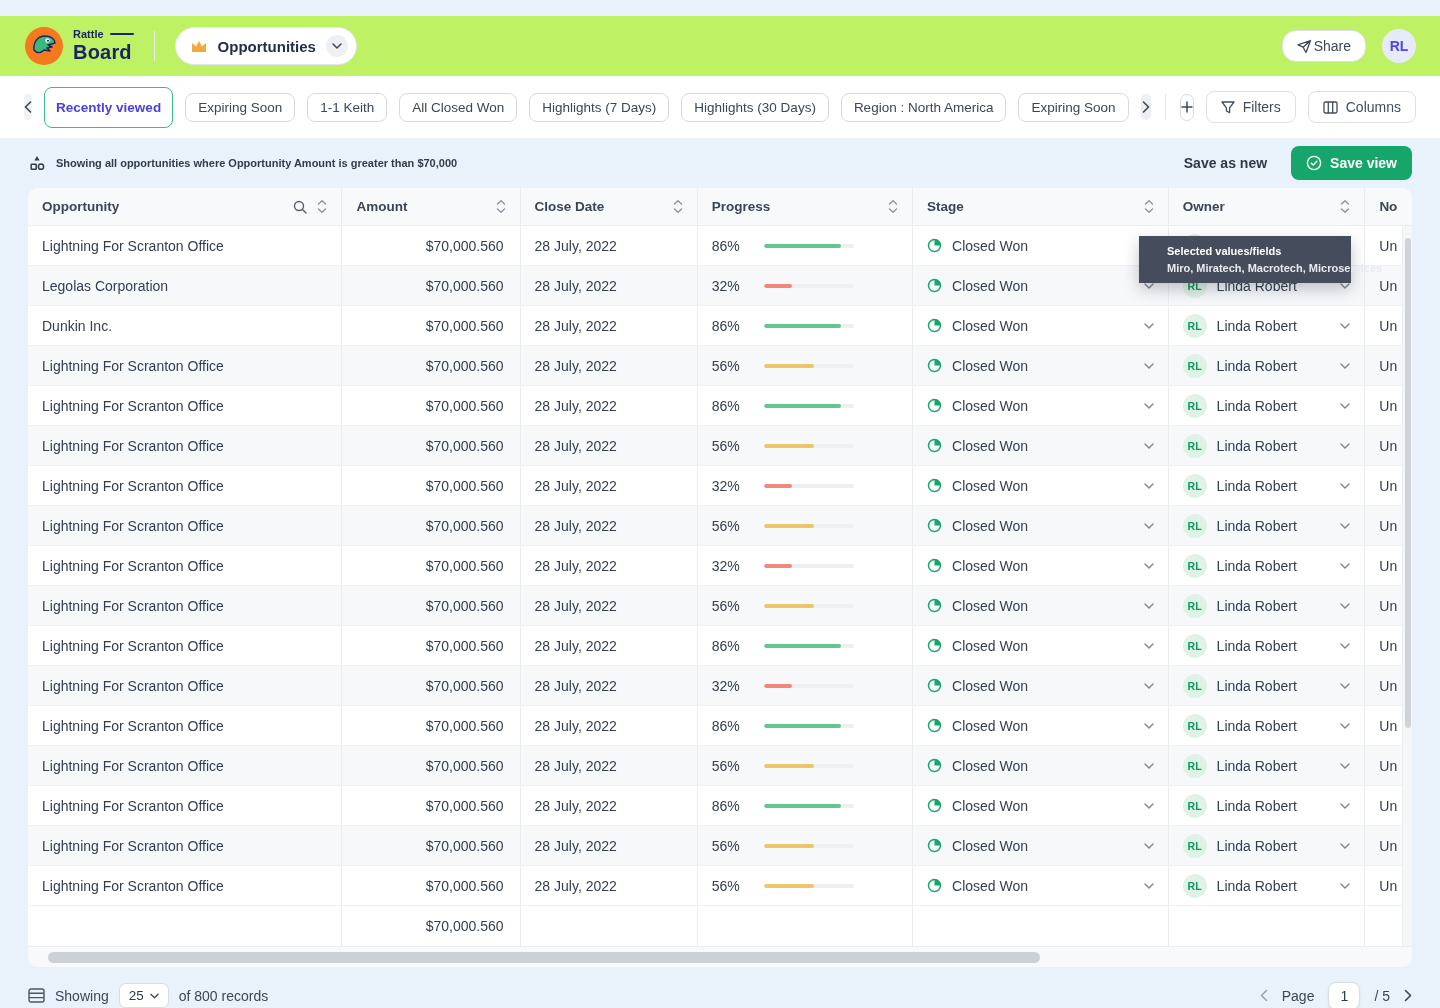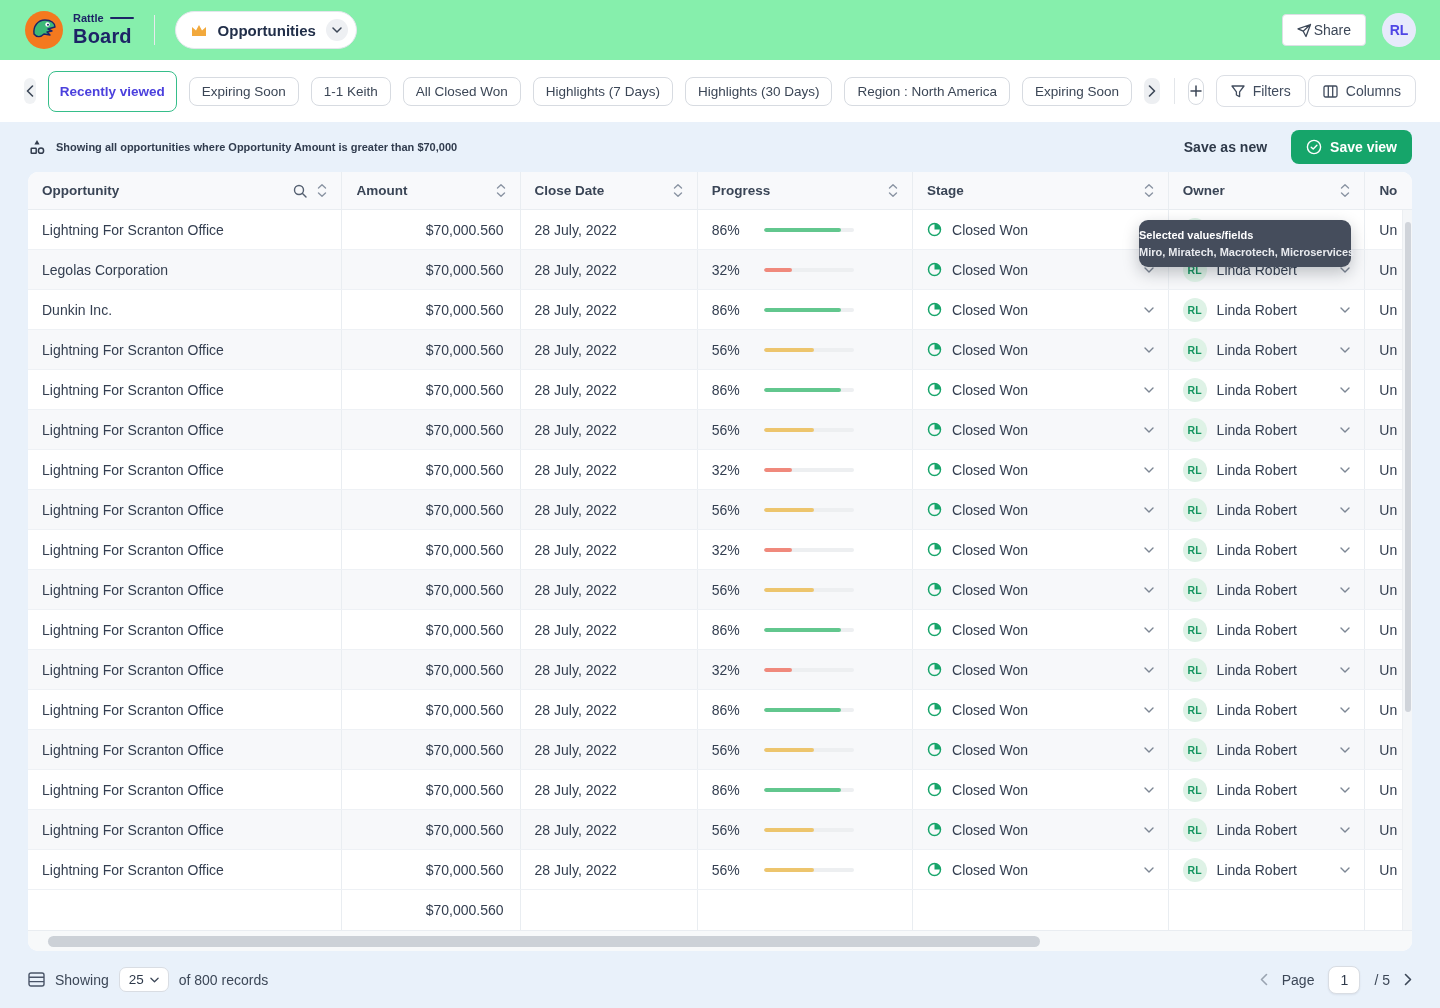--- a/index.html
+++ b/index.html
@@ -1,48 +1,48 @@
 <!DOCTYPE html>
 <html><head>
 <meta charset="utf-8">
 <style>
   * { box-sizing: border-box; margin: 0; padding: 0; }
   html,body { width:1440px; height:1008px; }
   body { background:#e9f1fa; font-family:"Liberation Sans", sans-serif; color:#333e50; overflow:hidden; }
   .app { position:relative; width:1440px; height:1008px; }
 
   
-  .topbar { height:60px; background:#86efac; display:flex; align-items:center; padding:0 24px; }
+  .topbar { height:60px; background:#bef264; display:flex; align-items:center; padding:0 24px;margin-top:16px; }
   .logo { display:flex; align-items:center; gap:9px; }
   .brand-top { display:flex; align-items:center; gap:6px; font-size:11px; font-weight:700; color:#1d2466; }
   .brand-dash { display:inline-block; width:24px; height:2px; background:#1d2466; border-radius:2px; }
   .brand-bottom { font-size:20px; font-weight:800; color:#1d2466; letter-spacing:.2px; margin-top:1px; }
   .vdiv { width:1px; height:30px; background:#e7eaee; margin:0 20px; }
   .switcher { display:flex; align-items:center; gap:10px; padding:7px 8px 7px 14px; background:#fff;
               border:1px solid #e3e6ec; border-radius:20px; cursor:pointer; }
   .switcher-label { font-size:15px; font-weight:600; color:#222f49; }
   .chev-circle { width:22px; height:22px; border-radius:50%; background:#eef0f3; display:flex; align-items:center; justify-content:center; }
   .spacer { flex:1; }
   .share-btn { display:flex; align-items:center; gap:2px; padding:7px 14px; background:#fff; border:1px solid #dcdfe5;
-               border-radius:4px; font-size:14px; color:#3c4757; cursor:pointer; font-family:inherit; }
+               border-radius:14px; font-size:14px; color:#3c4757; cursor:pointer; font-family:inherit; }
   .avatar-top { width:34px; height:34px; border-radius:50%; background:#e7eafb; color:#4f46e5; font-size:14px; font-weight:700;
                 display:flex; align-items:center; justify-content:center; margin-left:16px; cursor:pointer; }
 
   
   .tabsbar { height:62px; background:#fff; display:flex; align-items:center; padding:0 24px; gap:12px; }
   .scroll-btn { border:none; background:#f0f2f4; border-radius:7px; width:24px; height:26px;
                 display:flex; align-items:center; justify-content:center; cursor:pointer; }
   .tabs-scroll { display:flex; align-items:center; gap:12px; }
   .tab { background:#fff; border:1px solid #d7dbe1; border-radius:8px; padding:6px 12px; font-size:13.5px; color:#3b4656;
          white-space:nowrap; cursor:pointer; font-family:inherit; }
   .tab.active { color:#4b40dd; font-weight:700; border:1.5px solid #36be8a; padding:12px 11px; }
   .tab-div { width:1px; height:26px; background:#e3e6ea; margin:0 2px; }
   .plus-btn { background:#fff; border:1px solid #d7dbe1; border-radius:8px; width:30px; height:27px;
               display:flex; align-items:center; justify-content:center; cursor:pointer; }
-  .right-btns { margin-left:auto; display:flex; gap:2px; }
+  .right-btns { margin-left:auto; display:flex; gap:12px; }
   .tool-btn { display:flex; align-items:center; gap:8px; padding:7px 14px; background:#fff; border:1px solid #dcdfe5;
               border-radius:8px; font-size:14px; color:#414c5e; cursor:pointer; font-family:inherit; }
 
   
   .viewbar { height:50px; display:flex; align-items:center; justify-content:space-between; padding:0 28px; }
   .view-desc { display:flex; align-items:center; gap:10px; font-size:11px; font-weight:700; color:#313c4e; }
   .view-actions { display:flex; align-items:center; gap:24px; }
   .save-as-new { font-size:14px; font-weight:600; color:#2e3949; cursor:pointer; background:none; border:none; font-family:inherit; }
   .save-view { display:flex; align-items:center; gap:8px; background:#16a56a; color:#fff; border:none; border-radius:8px;
                padding:9px 15px; font-size:14px; font-weight:600; cursor:pointer; font-family:inherit; }
@@ -68,22 +68,22 @@
   .owner-avatar { width:24px; height:24px; border-radius:50%; background:#def2e6; color:#159560; font-size:10.5px; font-weight:700;
                   display:flex; align-items:center; justify-content:center; flex:none; }
   .owner-name { margin-left:10px; }
   .tr.summary { background:#fff; border-bottom:none; }
   .hscroll { position:absolute; left:0; right:0; bottom:0; height:21px; background:#f7f9fa; border-top:1px solid #e9edf1; }
   .hthumb { position:absolute; left:20px; top:5px; width:992px; height:11px; background:#ccd1d7; border-radius:6px; cursor:pointer; }
   .vtrack { position:absolute; top:38px; right:0; bottom:21px; width:10px; background:#f4f6f8; border-left:1px solid #eceff2; }
   .vthumb { position:absolute; top:12px; left:2px; width:6px; height:490px; background:#d0d4da; border-radius:4px; cursor:pointer; }
 
   
-  .tooltip { position:absolute; left:1139px; top:220px; width:212px; background:#454d5c; border-radius:9px;
-             padding:9px 0; color:#fff; box-shadow:0 6px 16px rgba(20,28,40,.25); z-index:20; }
+  .tooltip { position:absolute; left:1139px; top:220px; width:212px; background:#454d5c; border-radius:0;
+             padding:9px 28px; color:#fff; box-shadow:0 6px 16px rgba(20,28,40,.25); z-index:20; }
   .tooltip-title { font-size:11px; font-weight:700; margin-bottom:5px; }
   .tooltip-body { font-size:11px; color:#e8eaee; white-space:nowrap;font-weight:bold; }
 
   
   .footerbar { height:57px; display:flex; align-items:center; justify-content:space-between; padding:0 28px; }
   .foot-left { display:flex; align-items:center; gap:10px; font-size:14px; color:#3c4757; }
   .page-size { display:flex; align-items:center; gap:6px; background:#fff; border:1px solid #d9dde3; border-radius:7px;
                padding:4px 9px; font-size:13.5px; color:#2f3a4b; cursor:pointer; }
   .foot-right { display:flex; align-items:center; gap:14px; font-size:14px; color:#3c4757; }
   .page-chev { background:none; border:none; cursor:pointer; display:flex; align-items:center; }

